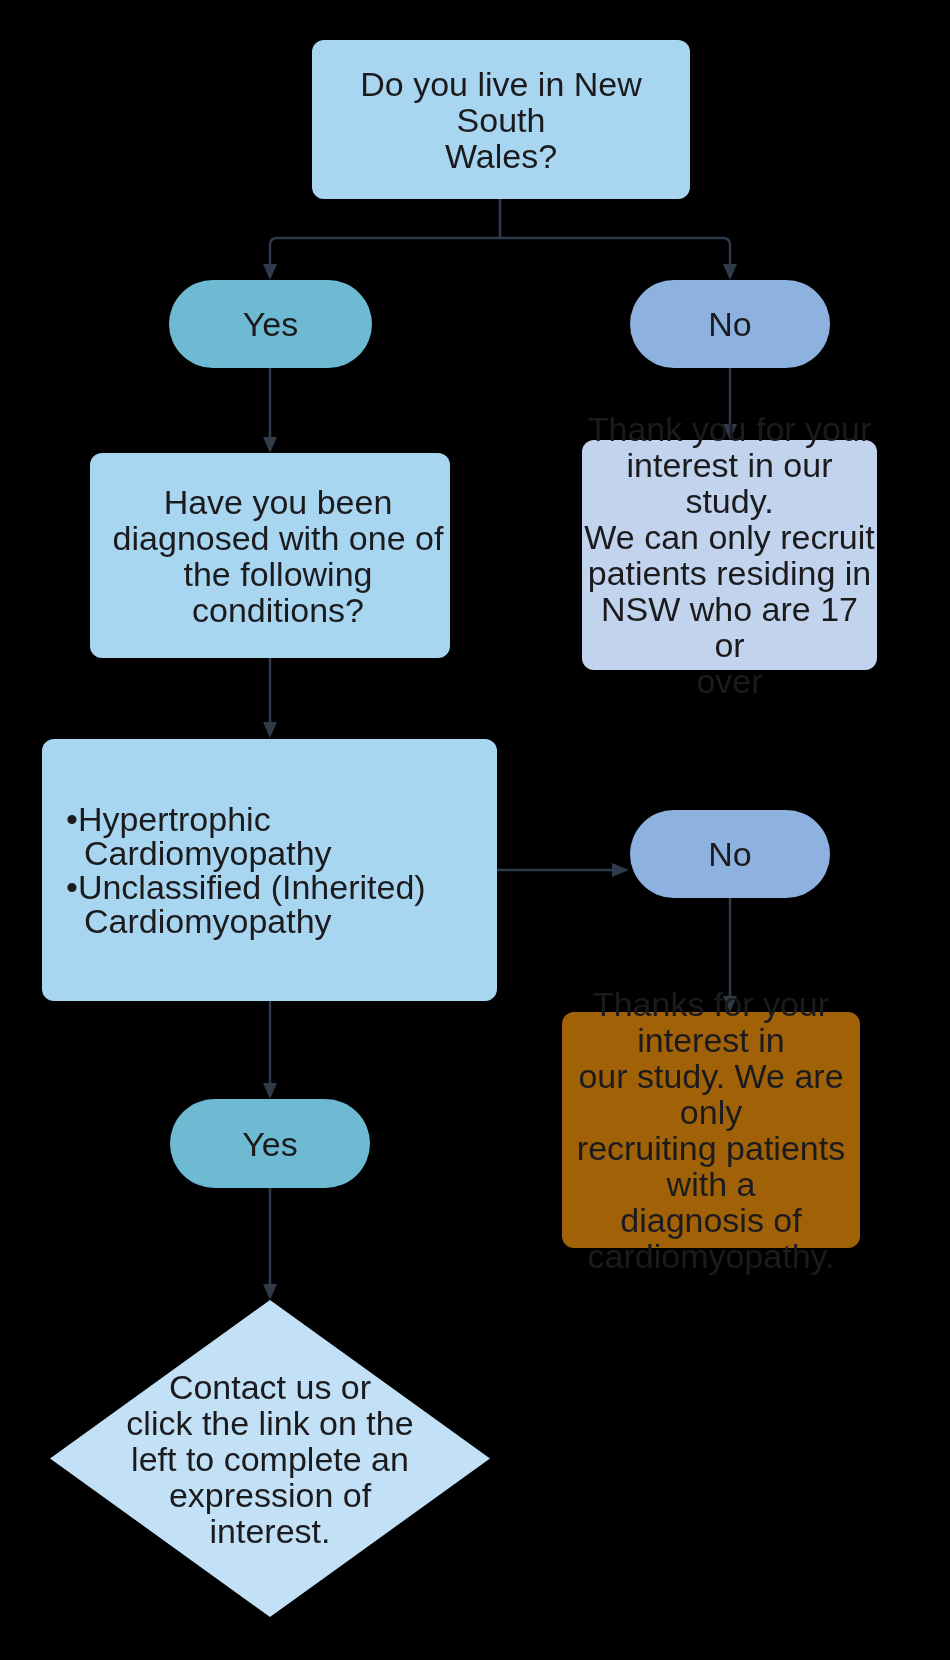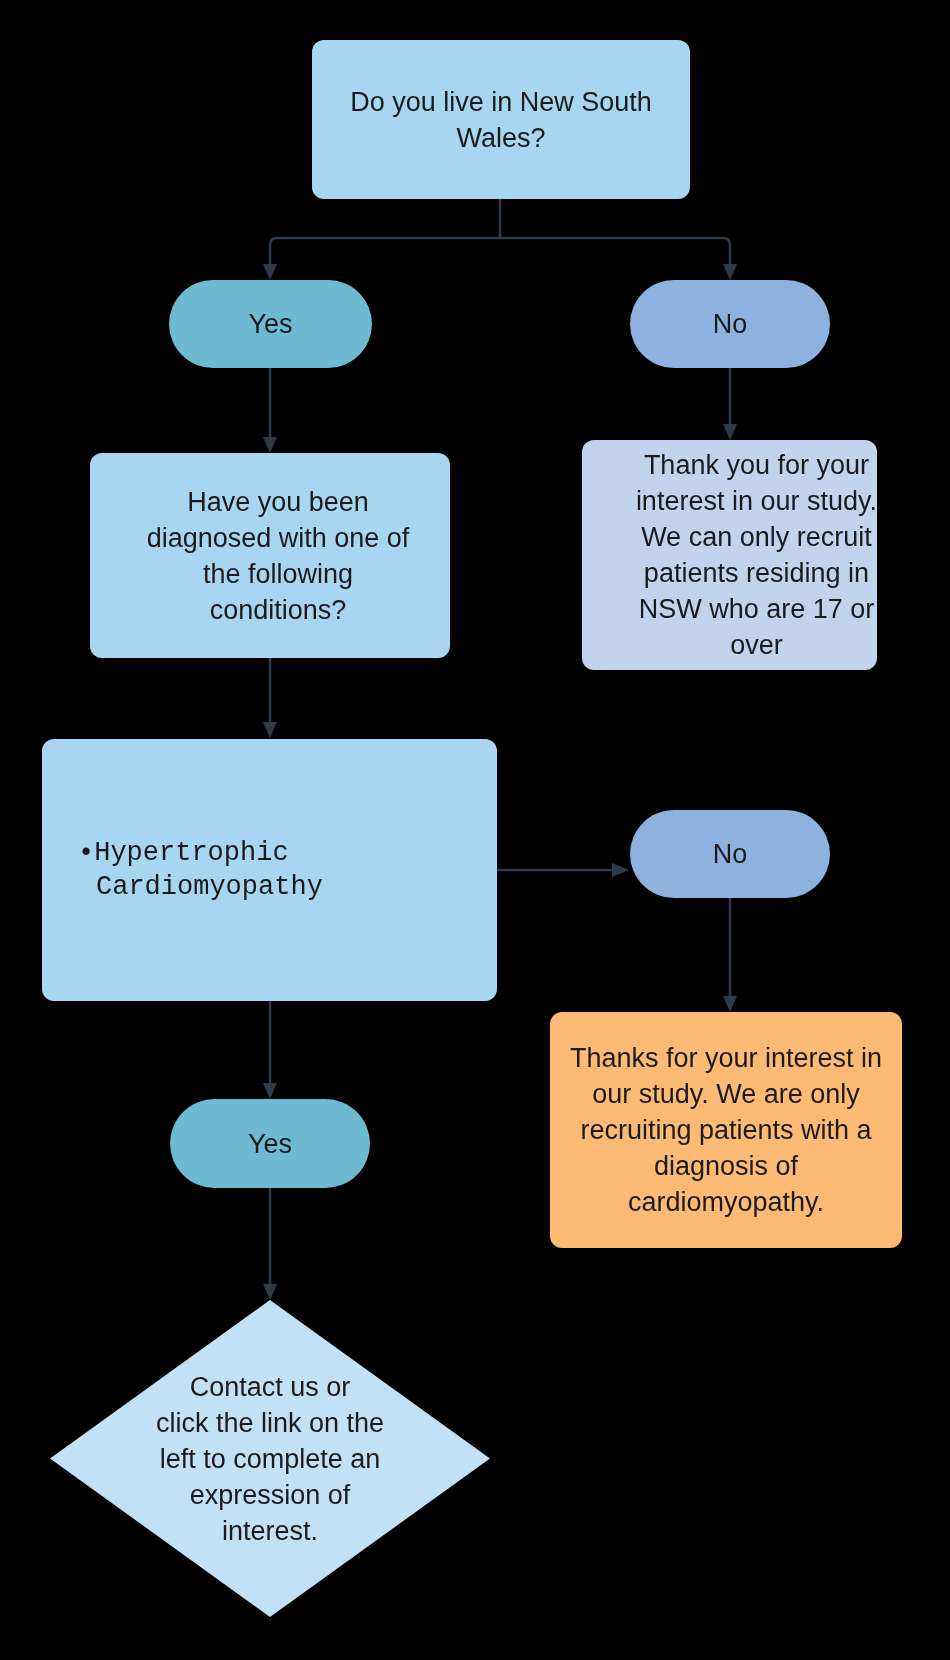--- a/index.html
+++ b/index.html
@@ -11,36 +11,36 @@
     font-family: "Liberation Sans", "DejaVu Sans", sans-serif;
     overflow: hidden;
   }
   .node {
     position: absolute;
     display: flex;
     align-items: center;
     justify-content: center;
     text-align: center;
     color: var(--text, #1b1b1e);
-    font-size: 27px;
+    font-size: 34px;
     line-height: 36px;
     border-radius: 12px;
     box-sizing: border-box;
   }
   .node .label { white-space: pre-line; }
   .pill { border-radius: 46px; }
   .list-node {
     flex-direction: column;
     align-items: stretch;
     justify-content: center;
     text-align: left;
     line-height: 34px;
     padding: 10px 12px 10px 12px;
   }
-  ul.conditions { list-style: none; margin: 12px; padding: 0; white-space: normal; font-family: Liberation Mono, monospace; }
+  ul.conditions { list-style: none; margin: 0; padding: 0; white-space: normal; }
   ul.conditions li {
     white-space: pre-line;
     padding-left: 30px;
     text-indent: -18px;
   }
   ul.conditions li::before { content: "\2022 "; }
   .diamond {
     clip-path: polygon(50% 0, 100% 50%, 50% 100%, 0 50%);
     border-radius: 0;
   }
@@ -125,28 +125,30 @@
   <div class="node" style="left: 90px; top: 453px; width: 360px; height: 205px; background: rgb(168, 214, 241); padding-left: 16px;">
     <span class="label">Have you been
 diagnosed with one of
 the following
 conditions?</span>
   </div>
 
   <div class="node list-node" style="left: 42px; top: 739px; width: 455px; height: 262px; background: rgb(168, 214, 241);">
     <ul class="conditions">
       <li>Hypertrophic Cardiomyopathy</li>
+      <li>Unclassified (Inherited)
+Cardiomyopathy</li>
     </ul>
   </div>
 
   <div class="node pill" style="left: 630px; top: 810px; width: 200px; height: 88px; background: rgb(141, 178, 224);">
     <span class="label">No</span>
   </div>
 
-  <div class="node" style="left: 550px; top: 1012px; width: 352px; height: 236px; background: #fdba74;">
+  <div class="node" style="left: 562px; top: 1012px; width: 298px; height: 236px; background: #a16207;">
     <span class="label">Thanks for your interest in
 our study. We are only
 recruiting patients with a
 diagnosis of
 cardiomyopathy.</span>
   </div>
 
   <div class="node pill" style="left: 170px; top: 1099px; width: 200px; height: 89px; background: rgb(111, 186, 211);">
     <span class="label">Yes</span>
   </div>

